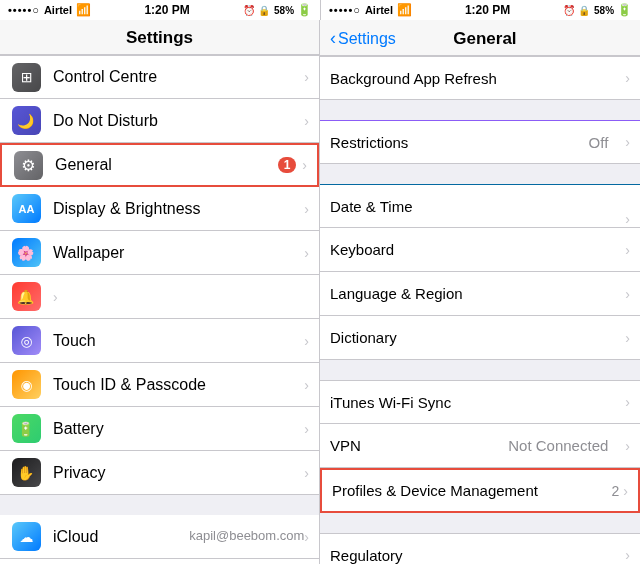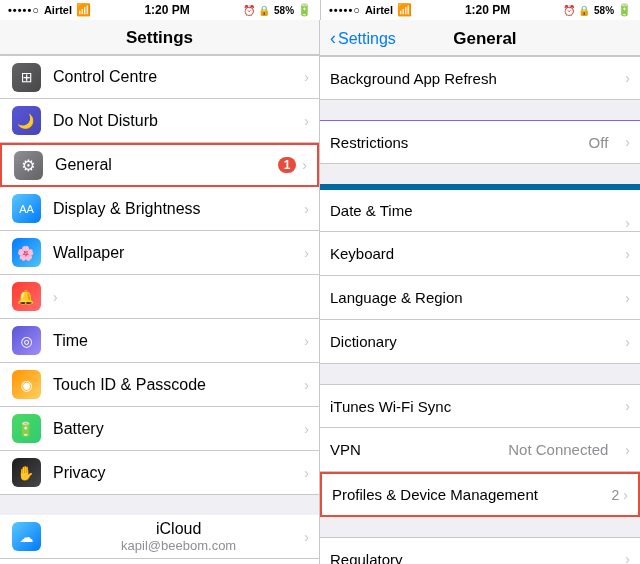--- a/index.html
+++ b/index.html
@@ -143,22 +143,20 @@
       background: #efeff4;
     }
 
     .item-sublabel {
       font-size: 13px;
       color: #8e8e93;
     }
     .item-text-group {
       flex: 1;
       display: flex;
-      flex-direction: column;
-      align-items: center;
     }
 
     
     .right-panel {
       width: 320px;
       background: #efeff4;
       display: flex;
       flex-direction: column;
       overflow: hidden;
     }
@@ -294,21 +292,21 @@
           <div class="item-icon icon-general">
             <span style="font-size:16px;">⚙</span>
           </div>
           <span class="item-label">General</span>
           <span class="item-badge">1</span>
           <span class="item-chevron">›</span>
         </div>
 
         <div class="settings-item">
           <div class="item-icon icon-display">
-            <span style="font-size:11px;font-weight:400;text-align:center;">AA</span>
+            <span style="font-size:11px;font-weight:700;text-align:center;">AA</span>
           </div>
           <span class="item-label">Display &amp; Brightness</span>
           <span class="item-chevron">›</span>
         </div>
 
         <div class="settings-item">
           <div class="item-icon icon-wallpaper">
             <span style="font-size:14px;">🌸</span>
           </div>
           <span class="item-label">Wallpaper</span>
@@ -319,21 +317,21 @@
           <div class="item-icon icon-sounds">
             <span style="font-size:14px;">🔔</span>
           </div>
           <span class="item-chevron">›</span>
         </div>
 
         <div class="settings-item">
           <div class="item-icon icon-siri">
             <span style="font-size:14px;">◎</span>
           </div>
-          <span class="item-label">Time</span>
+          <span class="item-label">Touch</span>
           <span class="item-chevron">›</span>
         </div>
 
         <div class="settings-item">
           <div class="item-icon icon-touchid">
             <span style="font-size:14px;">◉</span>
           </div>
           <span class="item-label">Touch ID &amp; Passcode</span>
           <span class="item-chevron">›</span>
         </div>
@@ -396,21 +394,21 @@
       <div class="right-section-gap"></div>
 
       <div class="right-item" style="border-top:1px solid #8b5cf6;">
         <span class="right-item-label">Restrictions</span>
         <span class="right-item-value">Off</span>
         <span class="right-chevron">›</span>
       </div>
 
       <div class="right-section-gap"></div>
 
-      <div class="right-item" style="border-top:6px solid #0369a1;align-items:flex-end;">
+      <div class="right-item" style="border-top:1px solid #0369a1;align-items:flex-end;">
         <span class="right-item-label">Date &amp; Time</span>
         <span class="right-chevron">›</span>
       </div>
       <div class="right-item">
         <span class="right-item-label">Keyboard</span>
         <span class="right-chevron">›</span>
       </div>
       <div class="right-item">
         <span class="right-item-label">Language &amp; Region</span>
         <span class="right-chevron">›</span>

